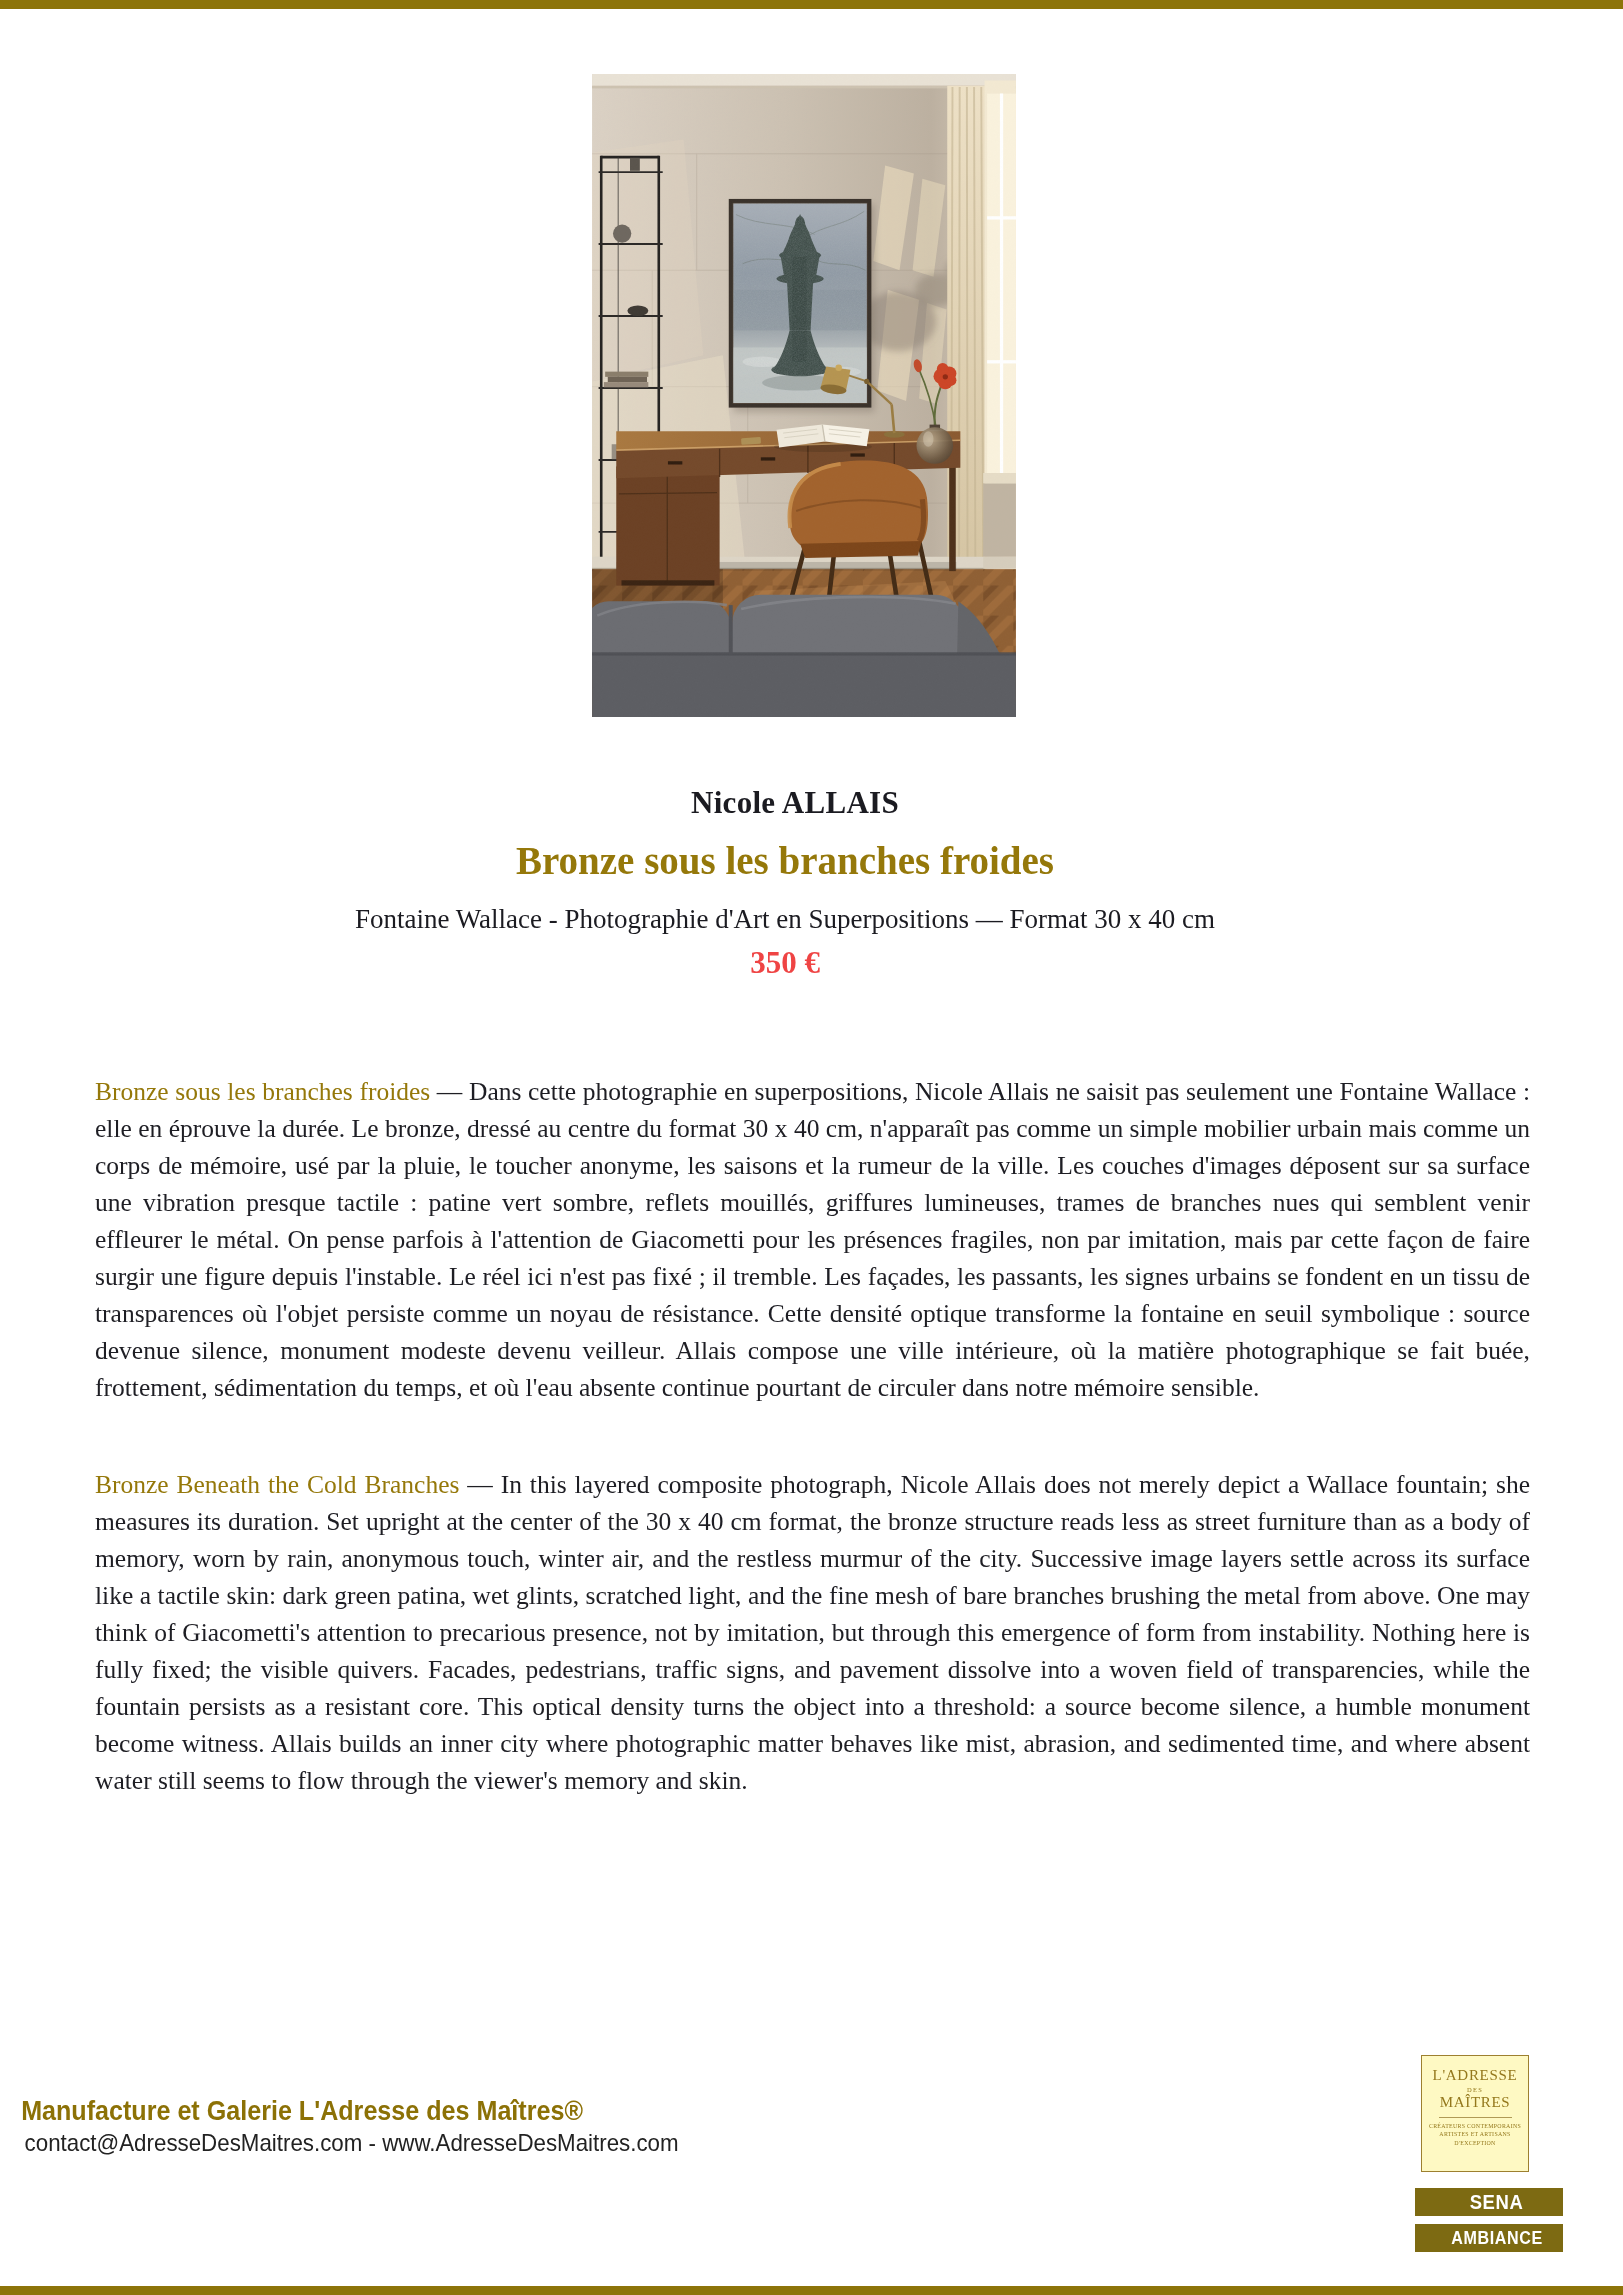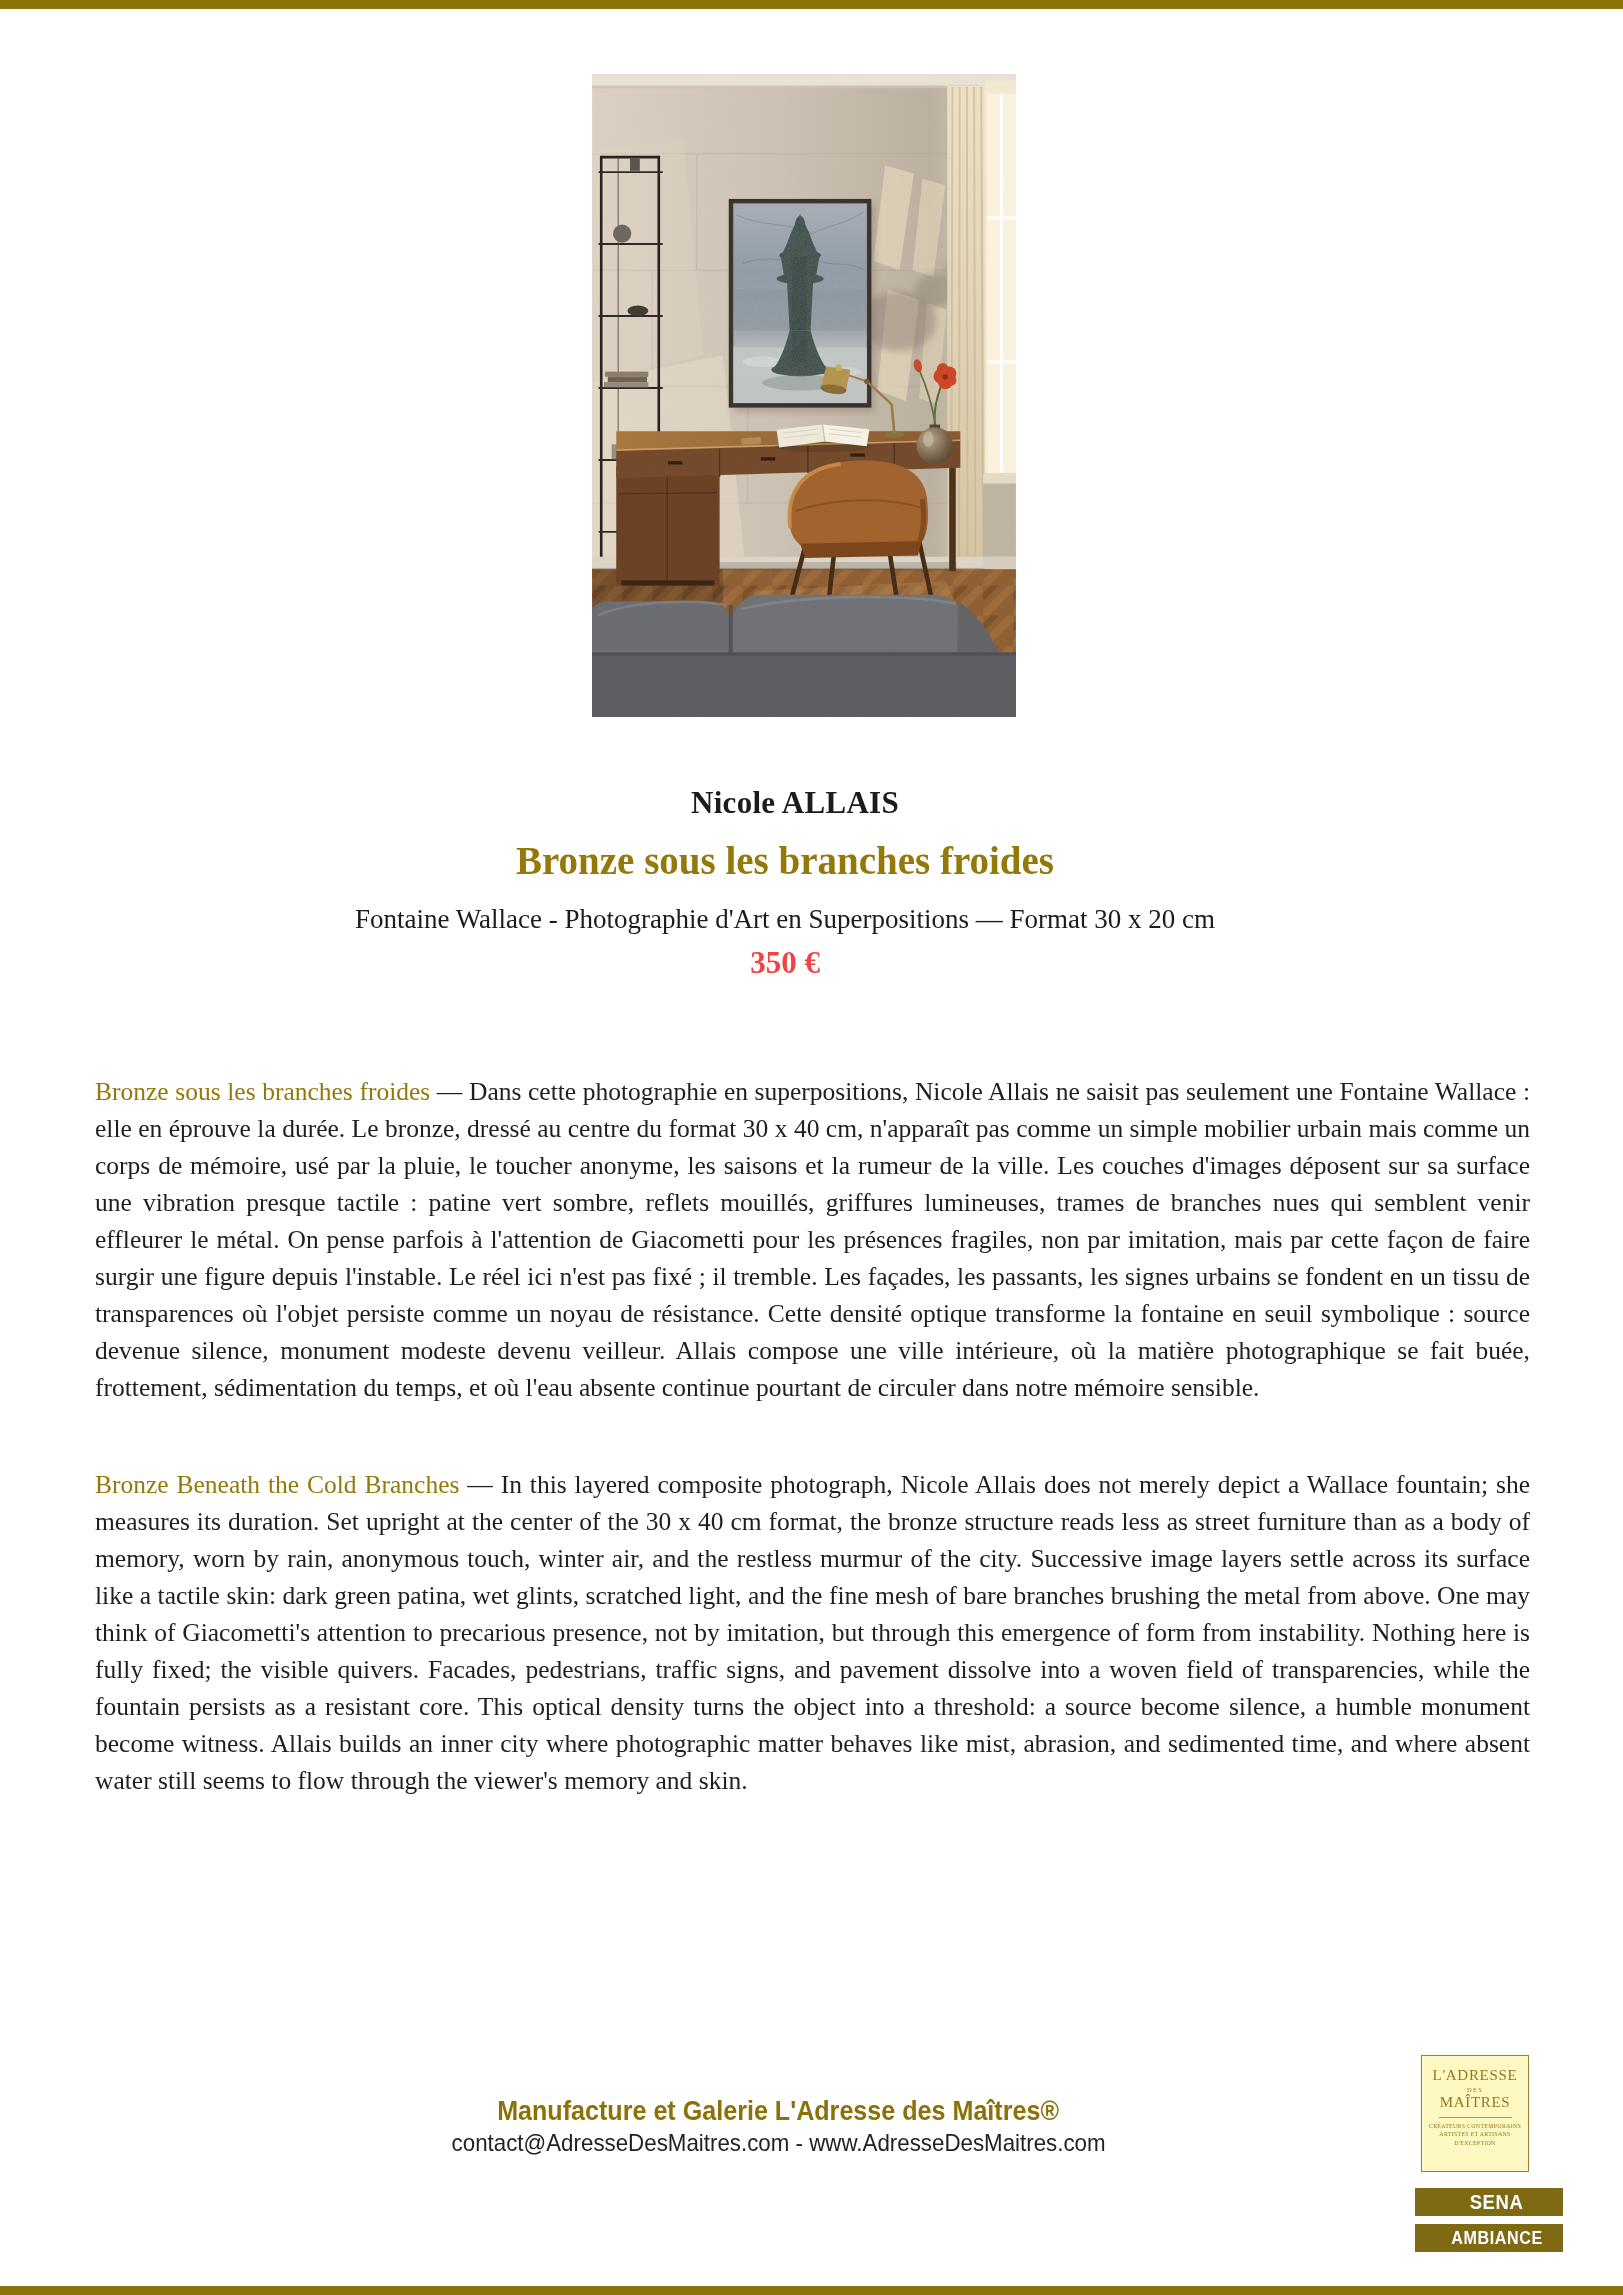--- a/index.html
+++ b/index.html
@@ -13,21 +13,21 @@
   .centerline{position:absolute;left:0;width:1570px;text-align:center;margin:0;color:#1b1b21;}
   .artist{top:785px;font-size:31px;font-weight:bold;letter-spacing:0.3px;padding-left:10px;}
   .art-title{top:838px;font-size:39px;font-weight:bold;color:#95780a;}
   .art-subtitle{top:904px;font-size:27px;}
   .art-price{top:945px;font-size:31px;font-weight:bold;color:#ef4444;}
   .para{position:absolute;left:95px;width:1435px;font-size:25.5px;line-height:37px;
         text-align:justify;color:#1e1e24;margin:0;}
   .para .lead{color:#95780a;}
   .para-fr{top:1073px;}
   .para-en{top:1466px;}
-  .footer-line{position:absolute;left:0;width:1557px;text-align:center;margin:0;
+  .footer-line{position:absolute;left:0;width:1557px;text-align:left;margin:0;
         font-family:"Liberation Sans",sans-serif;}
   .footer-line .cond{display:inline-block;transform:scaleX(.93);transform-origin:center;}
   .f1{top:2096px;font-size:27px;font-weight:bold;color:#8c7106;}
   .f2{top:2129px;font-size:24px;color:#222222;}
   .f3{top:2158px;font-size:27px;font-weight:bold;color:#8c7106;}
   .f4{top:2189px;font-size:24px;color:#222222;}
   .logo-box{position:absolute;left:1421px;top:2055px;width:108px;height:117px;
         border:1.3px solid #9d8030;box-sizing:border-box;text-align:center;color:#94781c;
         font-family:"Liberation Serif",serif;background:#fef9c3;}
   .logo-l1{margin-top:11px;font-size:15px;letter-spacing:0.7px;}
@@ -310,21 +310,21 @@
           <path d="M228,818 C320,796 480,794 556,810" stroke="#85868b" stroke-width="4" fill="none" opacity=".8"></path>
         </g>
 
         <rect x="0" y="0" width="648" height="983" filter="url(#grain)" opacity=".06"></rect>
       </g>
     </svg>
   </figure>
 
   <h2 class="centerline artist" style="position:absolute;">Nicole ALLAIS</h2>
   <h1 class="centerline art-title" style="position:absolute;">Bronze sous les branches froides</h1>
-  <p class="centerline art-subtitle" style="position:absolute;">Fontaine Wallace - Photographie d'Art en Superpositions — Format 30 x 20 cm</p>
+  <p class="centerline art-subtitle" style="position:absolute;">Fontaine Wallace - Photographie d'Art en Superpositions — Format 30 x 40 cm</p>
   <p class="centerline art-price" style="position:absolute;">350 €</p>
 
   <p class="para para-fr"><span class="lead">Bronze sous les branches froides</span> <span>— Dans cette photographie en superpositions, Nicole Allais ne saisit pas seulement une Fontaine Wallace : elle en éprouve la durée. Le bronze, dressé au centre du format 30 x 40 cm, n'apparaît pas comme un simple mobilier urbain mais comme un corps de mémoire, usé par la pluie, le toucher anonyme, les saisons et la rumeur de la ville. Les couches d'images déposent sur sa surface une vibration presque tactile : patine vert sombre, reflets mouillés, griffures lumineuses, trames de branches nues qui semblent venir effleurer le métal. On pense parfois à l'attention de Giacometti pour les présences fragiles, non par imitation, mais par cette façon de faire surgir une figure depuis l'instable. Le réel ici n'est pas fixé ; il tremble. Les façades, les passants, les signes urbains se fondent en un tissu de transparences où l'objet persiste comme un noyau de résistance. Cette densité optique transforme la fontaine en seuil symbolique : source devenue silence, monument modeste devenu veilleur. Allais compose une ville intérieure, où la matière photographique se fait buée, frottement, sédimentation du temps, et où l'eau absente continue pourtant de circuler dans notre mémoire sensible.</span></p>
 
   <p class="para para-en"><span class="lead">Bronze Beneath the Cold Branches</span> <span>— In this layered composite photograph, Nicole Allais does not merely depict a Wallace fountain; she measures its duration. Set upright at the center of the 30 x 40 cm format, the bronze structure reads less as street furniture than as a body of memory, worn by rain, anonymous touch, winter air, and the restless murmur of the city. Successive image layers settle across its surface like a tactile skin: dark green patina, wet glints, scratched light, and the fine mesh of bare branches brushing the metal from above. One may think of Giacometti's attention to precarious presence, not by imitation, but through this emergence of form from instability. Nothing here is fully fixed; the visible quivers. Facades, pedestrians, traffic signs, and pavement dissolve into a woven field of transparencies, while the fountain persists as a resistant core. This optical density turns the object into a threshold: a source become silence, a humble monument become witness. Allais builds an inner city where photographic matter behaves like mist, abrasion, and sedimented time, and where absent water still seems to flow through the viewer's memory and skin.</span></p>
 
   <p class="footer-line f1"><span class="cond">Manufacture et Galerie L'Adresse des Maîtres®</span></p>
   <p class="footer-line f2"><span class="cond">contact@AdresseDesMaitres.com - www.AdresseDesMaitres.com</span></p>
 
   <div class="logo-box">

